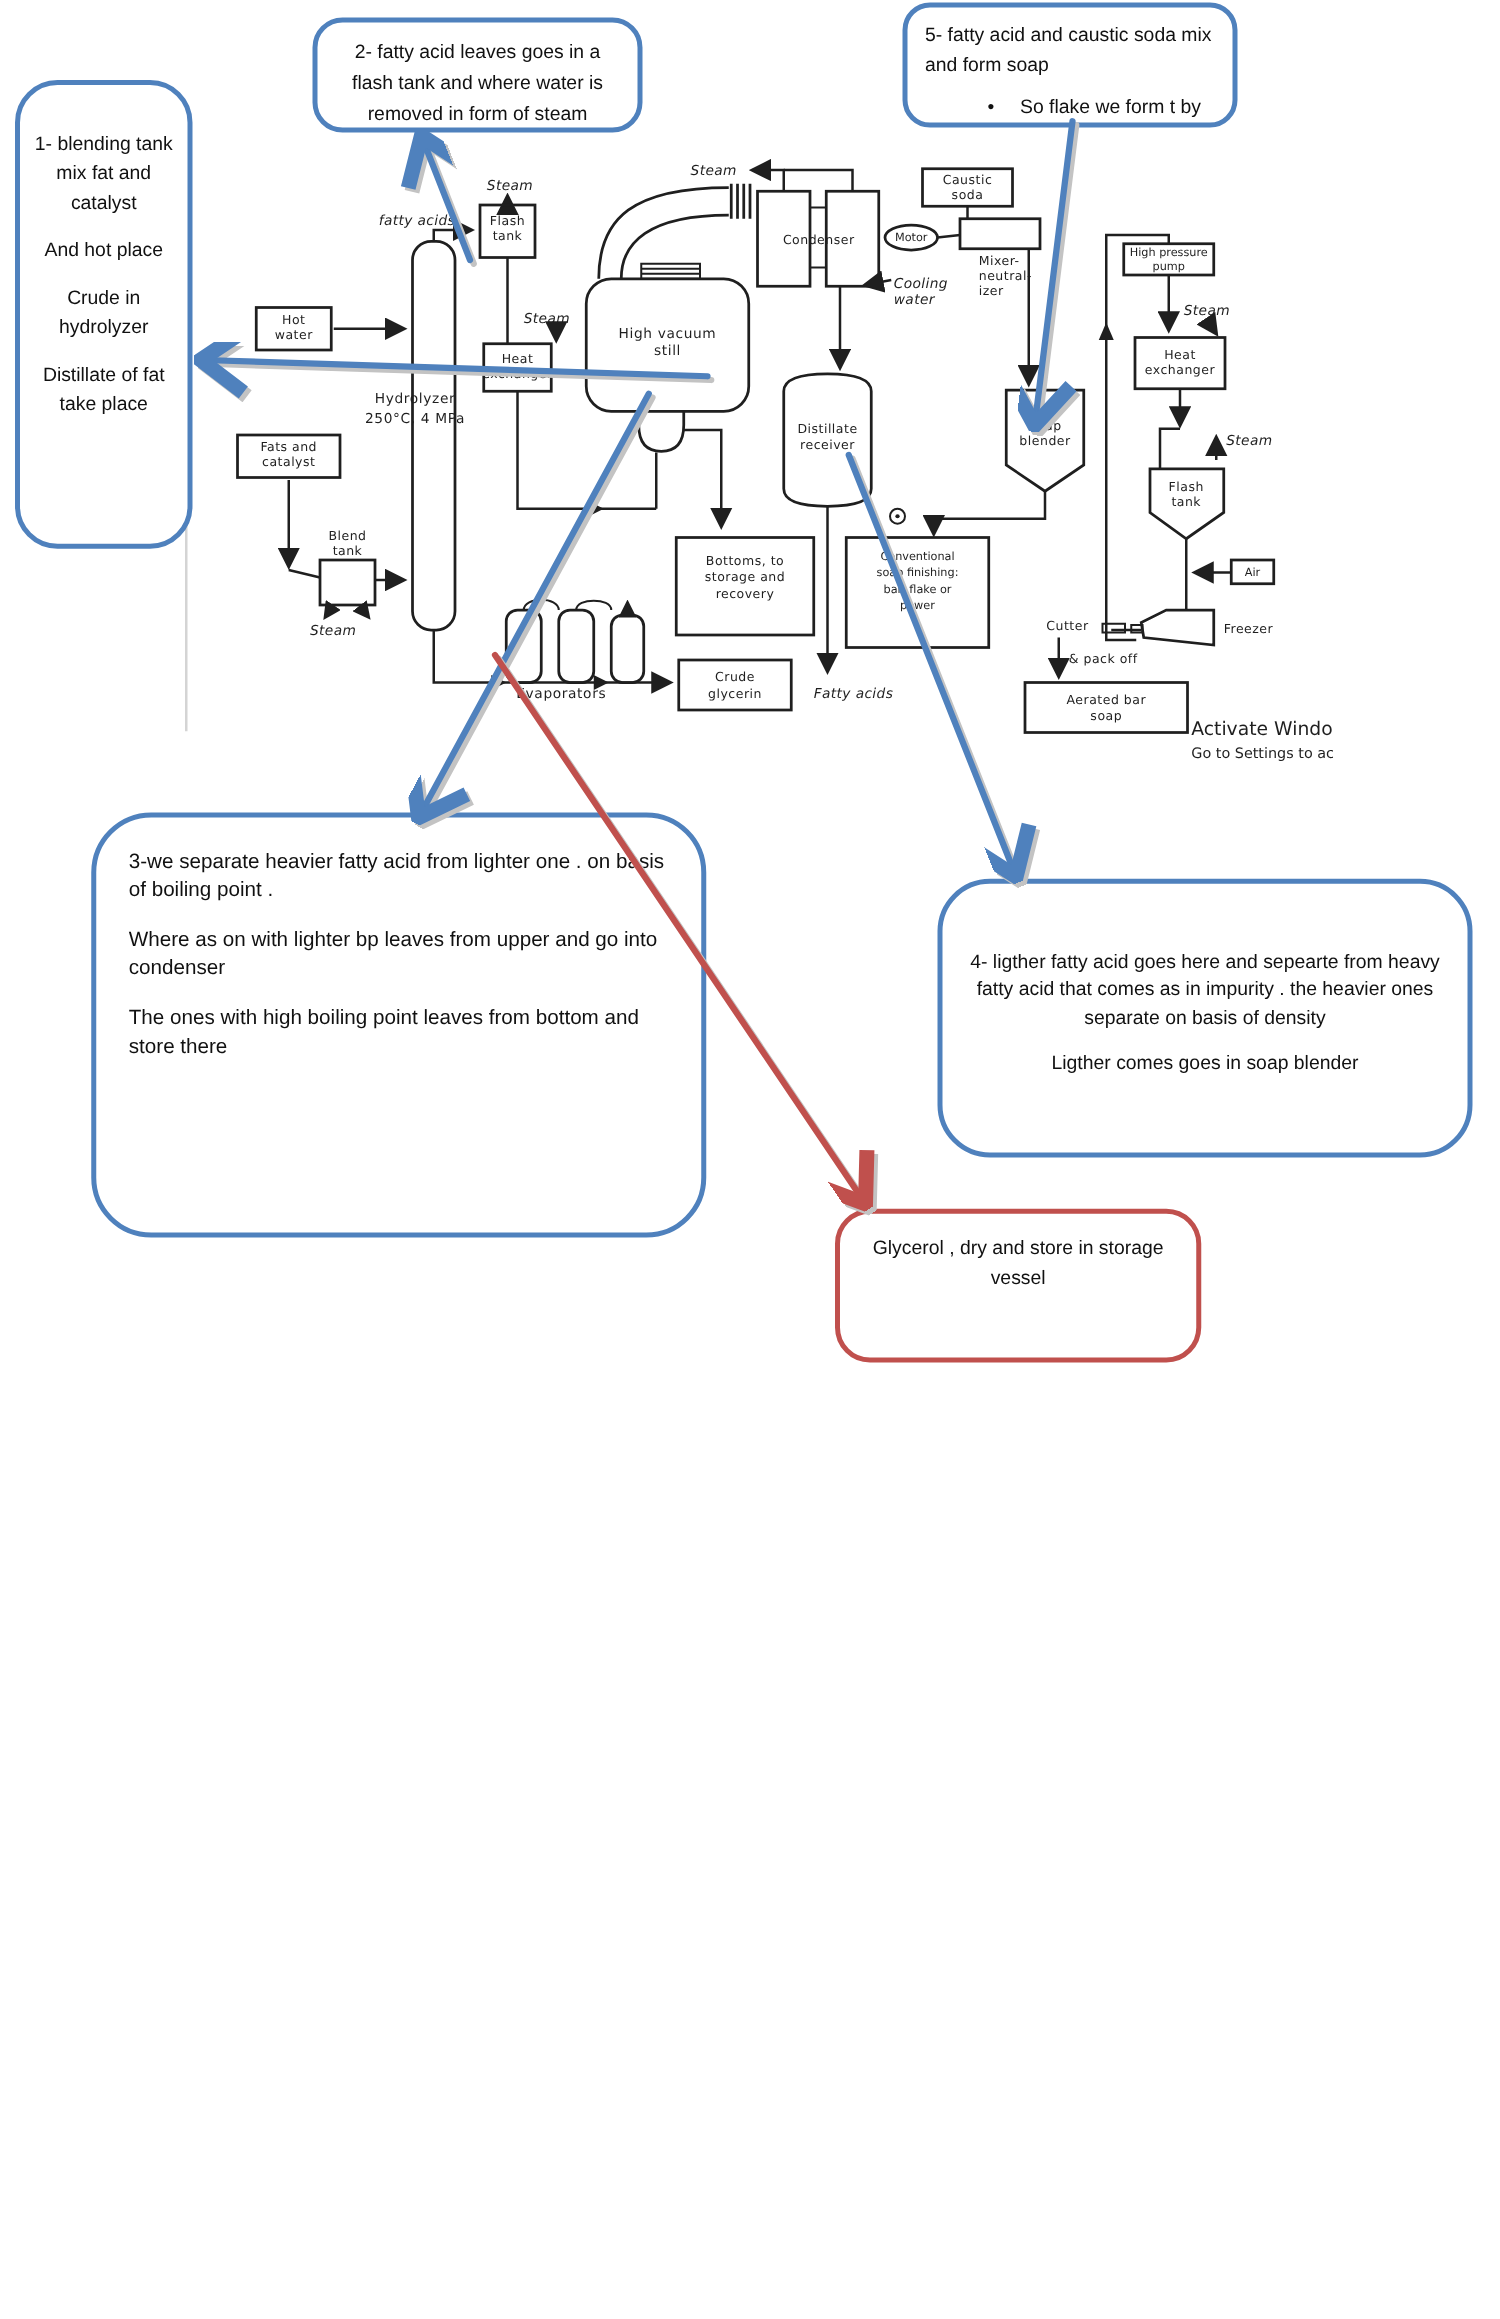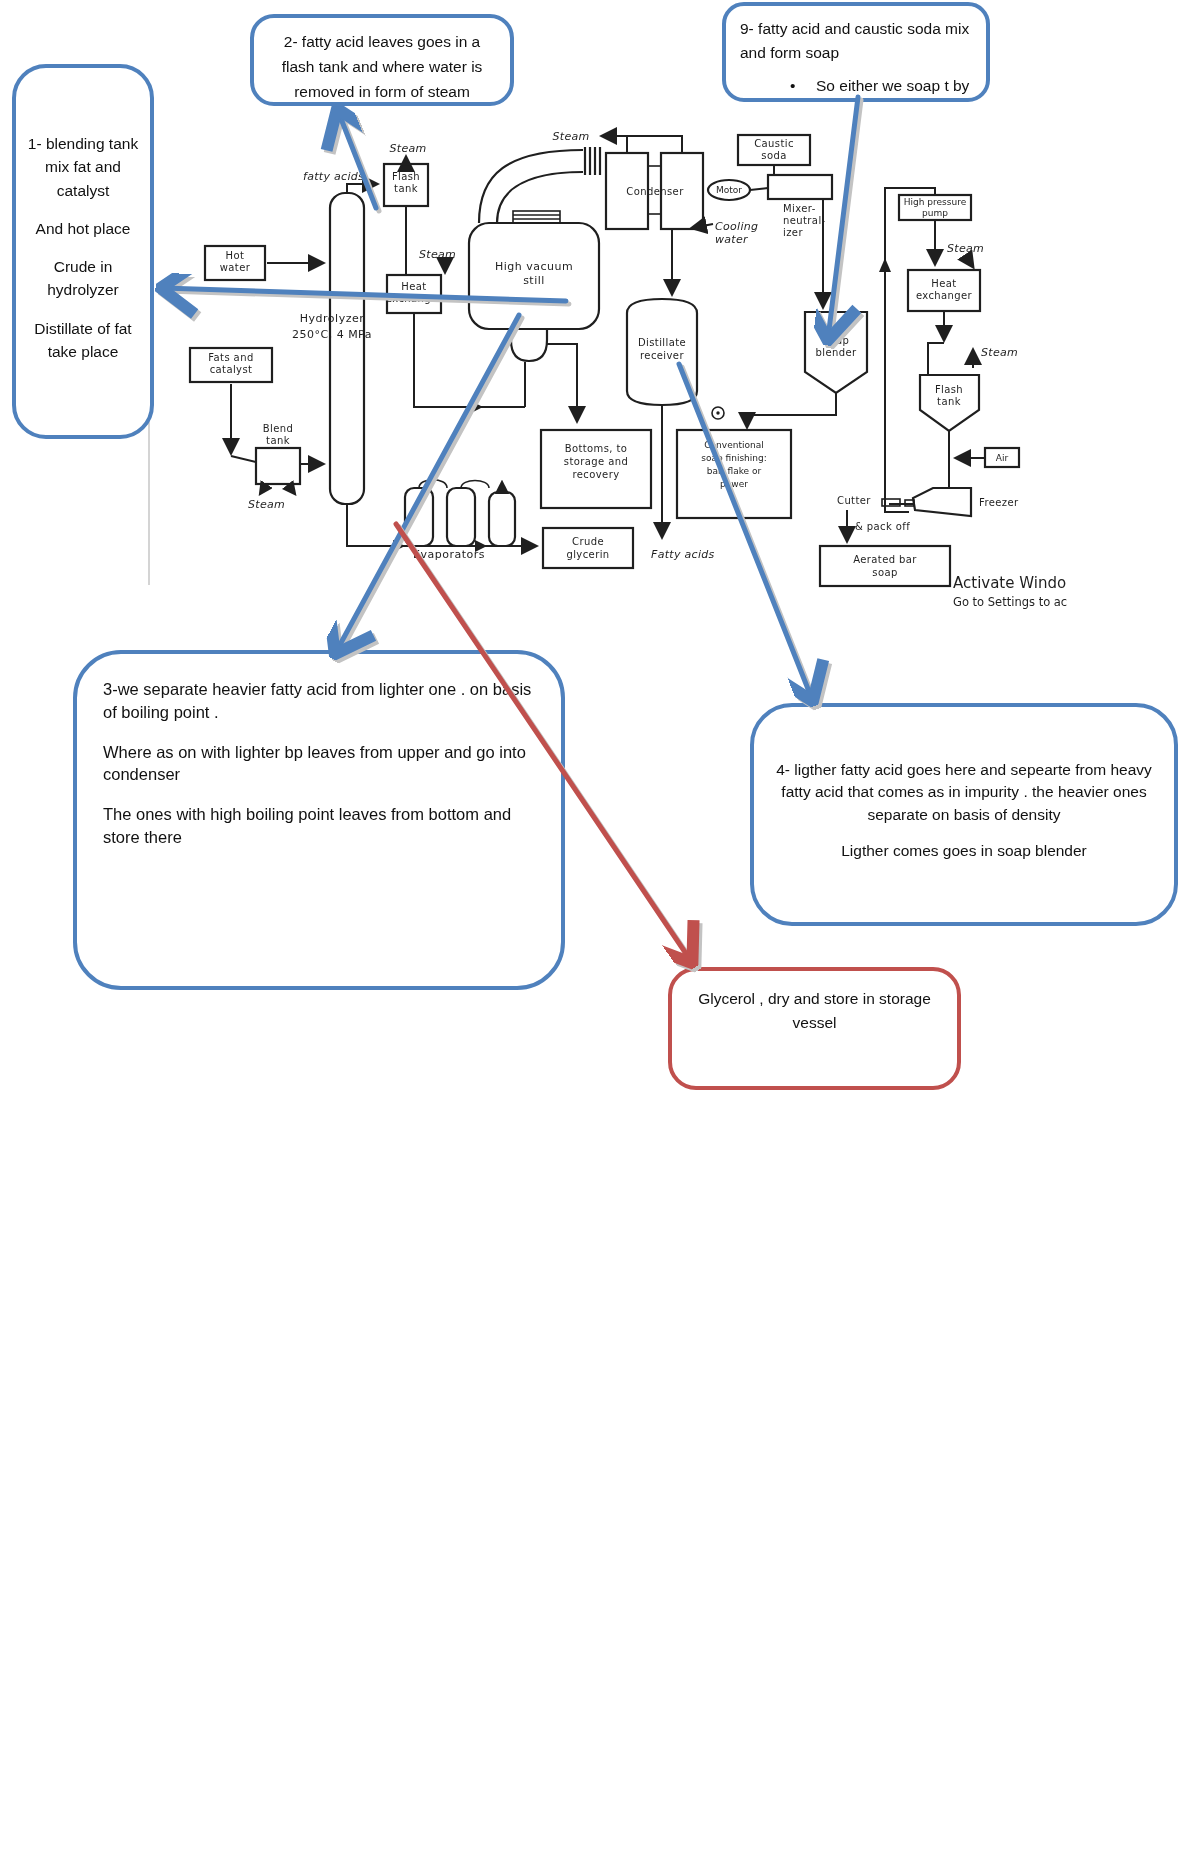--- a/index.html
+++ b/index.html
@@ -2,21 +2,21 @@
 <html><head>
 <meta charset="utf-8">
 <style>
   html,body{margin:0;padding:0;}
   body{width:1200px;height:1855px;background:#ffffff;position:relative;overflow:hidden;
        font-family:"Liberation Sans",sans-serif;color:#1a1a1a;}
   .callout{position:absolute;border:4px solid #4f81bd;border-radius:32px;background:#fff;
            box-sizing:border-box;z-index:2;font-size:15.5px;color:#111;}
   .callout p{margin:0 0 15px 0;}
   .center{text-align:center;}
-  #c1{left:12px;top:64px;width:142px;height:375px;padding:64px 5px 0;line-height:1.5;border-radius:34px;}
+  #c1{left:12px;top:64px;width:142px;height:375px;padding:36px 5px 0;line-height:1.5;border-radius:34px;}
   #c2{left:205px;top:14px;width:264px;height:92px;padding:11px 12px 0;line-height:1.62;border-radius:24px;margin-left:45px;}
   #c5{left:722px;top:2px;width:268px;height:100px;padding:11px 14px 0;line-height:1.55;border-radius:22px;overflow:hidden;}
   #c5 .bullet-row{margin-top:9px;padding-left:50px;display:flex;}
   #c5 .bullet-dot{width:26px;}
   #c3{left:73px;top:650px;width:492px;height:340px;padding:24px 26px 0;line-height:1.38;font-size:16.5px;border-radius:48px;}
   #c3 p{margin:0 0 17px 0;}
   #c4{left:750px;top:703px;width:428px;height:223px;padding:52px 15px 0;line-height:1.45;border-radius:42px;}
   #c4 p{margin:0 0 14px 0;}
   #c6{left:668px;top:967px;width:293px;height:123px;padding:16px 18px 0;line-height:1.55;
       border-color:#c0504d;border-radius:28px;}
@@ -271,24 +271,24 @@
   <p>And hot place</p>
   <p>Crude in hydrolyzer</p>
   <p>Distillate of fat take place</p>
 </div>
 
 <div class="callout center" id="c2">
   <span>2- fatty acid leaves goes in a flash tank and where water is removed in form of steam</span>
 </div>
 
 <div class="callout" id="c5">
-  <div>9- fatty acid and caustic soda mix and form soap</div>
+  <div>5- fatty acid and caustic soda mix and form soap</div>
   <div class="bullet-row">
     <span class="bullet-dot">•</span>
-    <span>So either we soap t by</span>
+    <span>So flake we form t by</span>
   </div>
 </div>
 
 <div class="callout" id="c3">
   <p>3-we separate heavier fatty acid from lighter one . on basis of boiling point .</p>
   <p>Where as on with lighter bp leaves from upper and go into condenser</p>
   <p>The ones with high boiling point leaves from bottom and store there</p>
 </div>
 
 <div class="callout center" id="c4">

